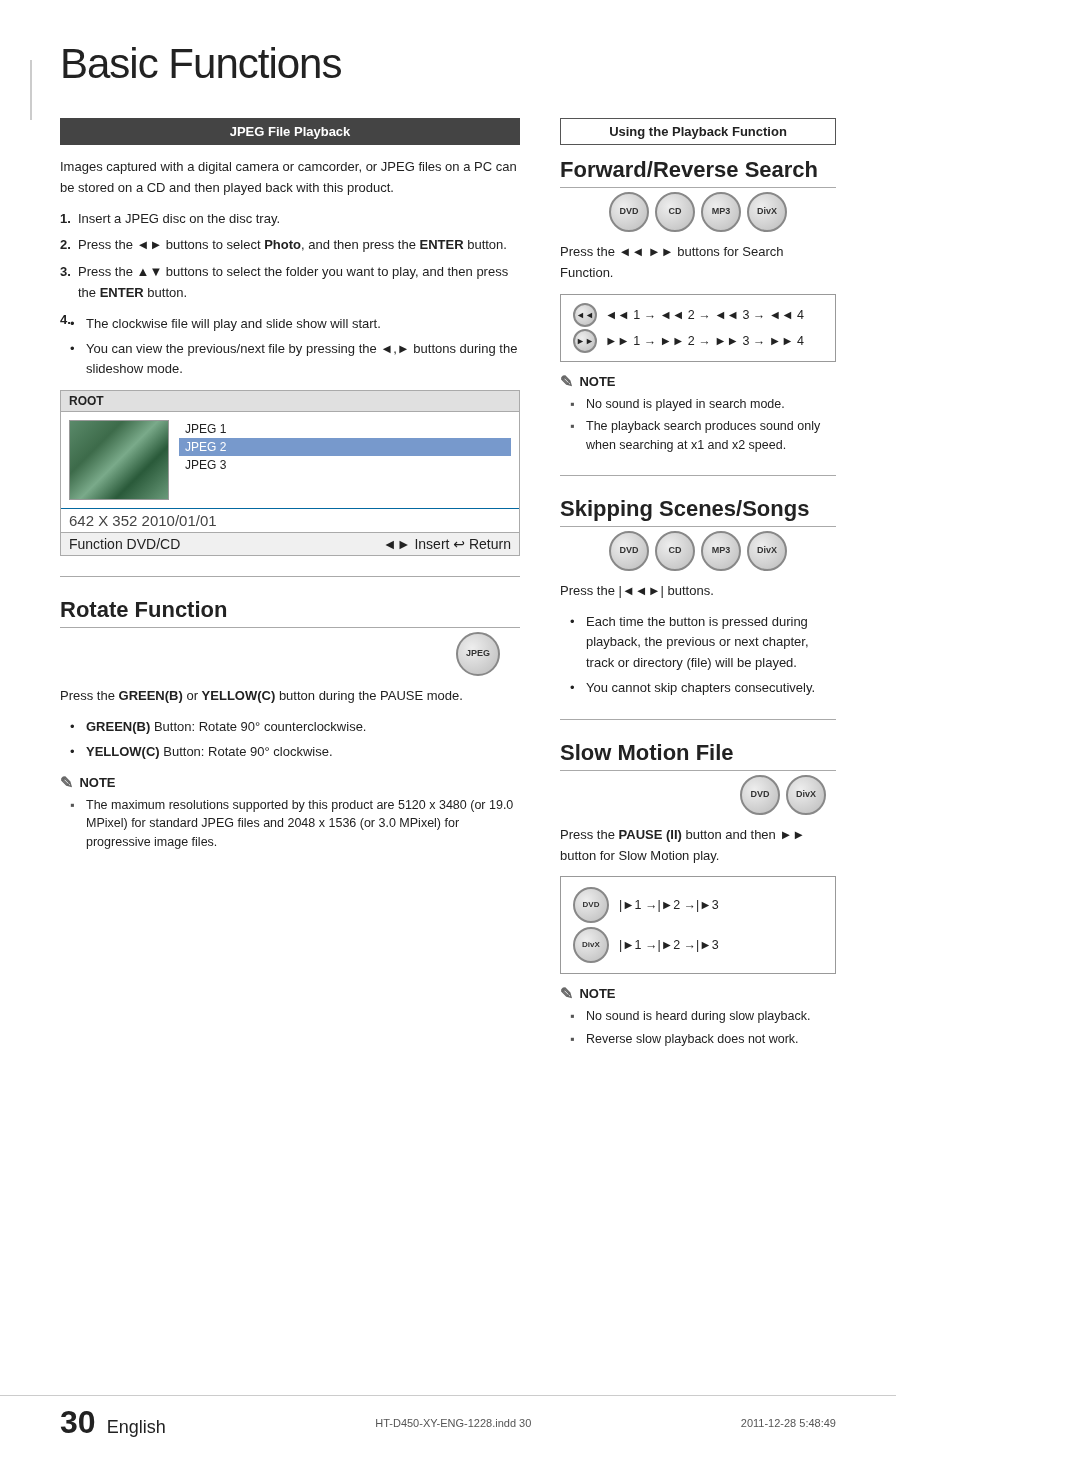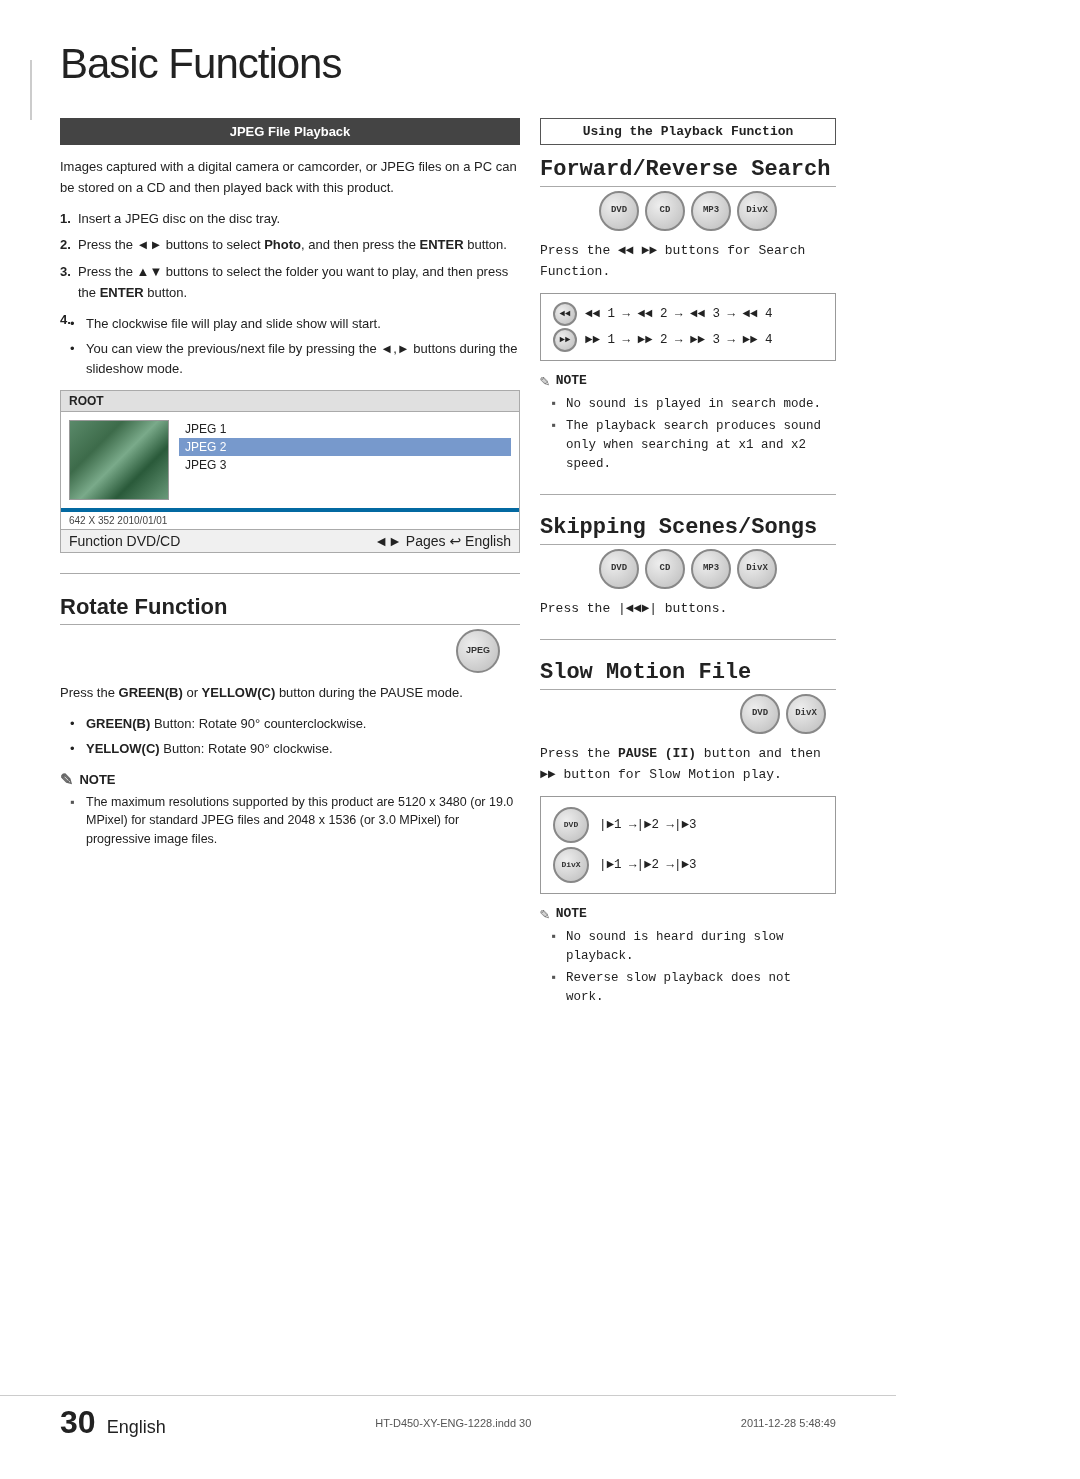--- a/index.html
+++ b/index.html
@@ -32,29 +32,28 @@
       font-size: 42px;
       font-weight: 300;
       color: #222;
       margin-bottom: 30px;
       font-family: Arial, sans-serif;
       letter-spacing: -1px;
     }
     
     .columns {
       display: flex;
-      gap: 20px;
+      gap: 40px;
     }
     .col-left {
       width: 460px;
       flex-shrink: 0;
     }
     .col-right {
       flex: 1;
-      font-family: Liberation Mono, monospace;
     }
     
     .section-header-dark {
       background: #444;
       color: #fff;
       text-align: center;
       padding: 6px 12px;
       font-size: 13px;
       font-weight: bold;
       margin-bottom: 12px;
@@ -155,23 +154,23 @@
     .fb-file-item {
       padding: 2px 6px;
       font-size: 12px;
     }
     .fb-file-item.selected {
       background: #7799cc;
       color: #fff;
     }
     .fb-info-bar {
       padding: 3px 8px;
-      font-size: 10px;
+      font-size: 15px;
       color: #444;
-      border-top: 4px solid #0369a1;
+      border-top: 1px solid #0369a1;
     }
     .fb-nav-bar {
       display: flex;
       justify-content: space-between;
       padding: 3px 8px;
       background: #f0f0f0;
       border-top: 1px solid #aaa;
       font-size: 14px;
     }
     
@@ -341,21 +340,21 @@
           </div>
           <div class="fb-file-list">
             <div class="fb-file-item">JPEG 1</div>
             <div class="fb-file-item selected">JPEG 2</div>
             <div class="fb-file-item">JPEG 3</div>
           </div>
         </div>
         <div class="fb-info-bar">642 X 352    2010/01/01</div>
         <div class="fb-nav-bar">
           <span>Function  DVD/CD</span>
-          <span>◄► Pages   ↩ English</span>
+          <span>◄► Insert   ↩ Return</span>
         </div>
       </div>
 
       <hr class="section-divider">
 
       <h2 class="section-title">Rotate Function</h2>
 
       <div class="disc-badges" style="justify-content: flex-end; margin-right: 20px;">
         <div class="disc-badge" style="width:44px;height:44px;">
           <span>JPEG</span>
@@ -424,20 +423,24 @@
 
       <div class="disc-badges">
         <div class="disc-badge">DVD</div>
         <div class="disc-badge">CD</div>
         <div class="disc-badge">MP3</div>
         <div class="disc-badge">DivX</div>
       </div>
 
       <p class="body-text">Press the |◄◄►| buttons.</p>
 
+      <ul class="bullet-list">
+        <li>Each time the button is pressed during playback, the previous or next chapter, track or directory (file) will be played.</li>
+        <li>You cannot skip chapters consecutively.</li>
+      </ul>
 
       <hr class="section-divider">
 
       <h2 class="section-title">Slow Motion File</h2>
 
       <div class="disc-badges" style="justify-content:flex-end; margin-right:10px;">
         <div class="disc-badge">DVD</div>
         <div class="disc-badge">DivX</div>
       </div>
 

